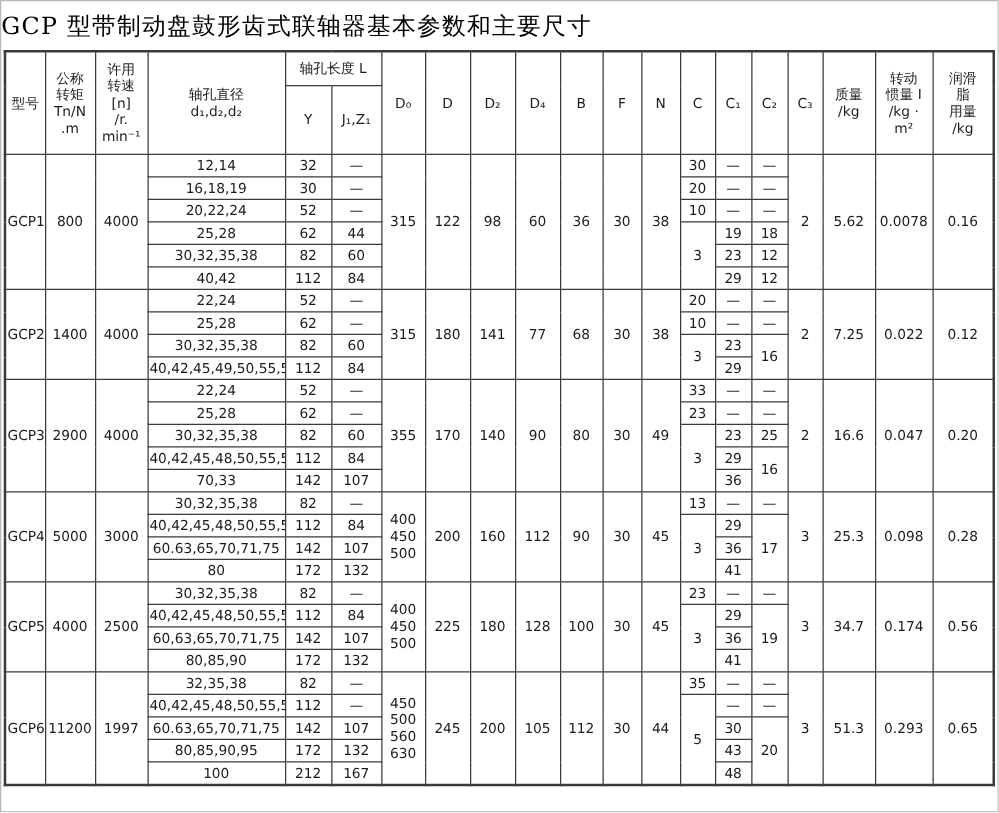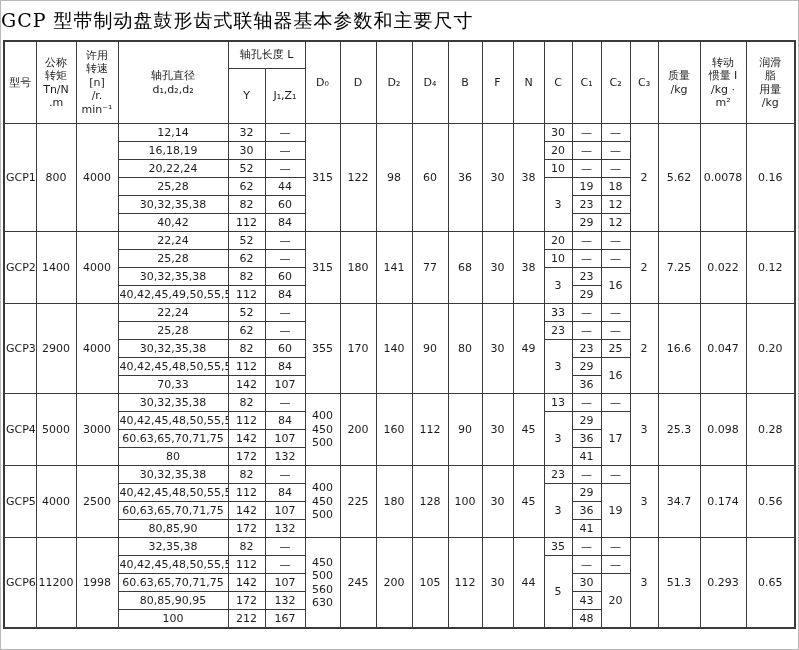--- a/index.html
+++ b/index.html
@@ -355,21 +355,21 @@
       <tr>
         <td>80,85,90</td>
         <td>172</td>
         <td>132</td>
         <td>41</td>
       </tr>
 
       <tr>
         <td rowspan="5">GCP6</td>
         <td rowspan="5">11200</td>
-        <td rowspan="5">1998</td>
+        <td rowspan="5">1997</td>
         <td>32,35,38</td>
         <td>82</td>
         <td>—</td>
         <td rowspan="5">450
 500
 560
 630</td>
         <td rowspan="5">245</td>
         <td rowspan="5">200</td>
         <td rowspan="5">105</td>

